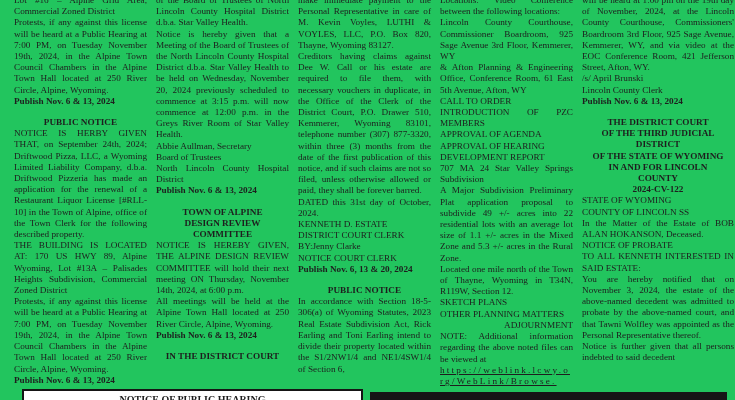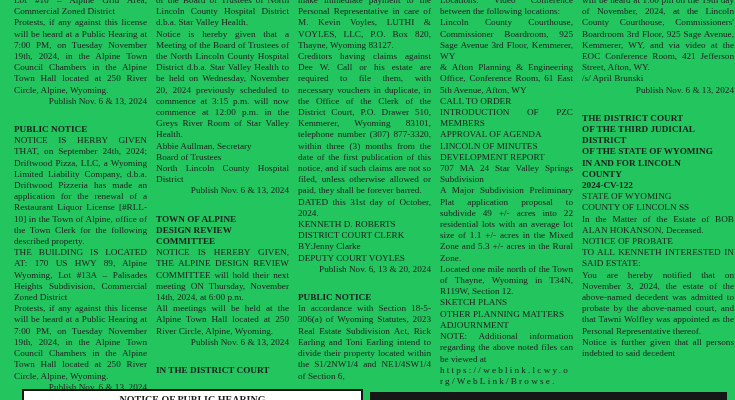--- a/index.html
+++ b/index.html
@@ -6,24 +6,24 @@
   .page{
     position:relative;width:735px;height:400px;background:#22c55e;
     overflow:hidden;font-family:"Liberation Serif",serif;color:#1e1e1e;
     box-sizing:border-box;
   }
   .columns{display:flex;gap:9px;padding:0 4px 0 14px;margin-top:-5px;}
   .col{flex:0 0 133px;min-width:0;}
   .col:last-child{flex:0 0 152px;}
   .blk{font-size:9.2px;line-height:11.2px;white-space:pre-line;}
   .body{text-align:justify;}
-  .body-center{text-align:left;}
-  .bold-center{font-weight:bold;margin-top:7px;}
-  .publish{font-weight:normal;text-align:right;}
-  .letterspaced{letter-spacing:2.2px;word-break:break-all;text-align:left;}
+  .body-center{text-align:right;}
+  .bold-center{font-weight:bold;text-align:center;}
+  .publish{font-weight:bold;text-align:left;}
+  .letterspaced{letter-spacing:2.2px;word-break:break-all;text-align:left;text-decoration:underline;}
   .spacer{height:10px;}
   .hearing-box{
     position:absolute;left:22px;top:389px;width:341px;height:30px;
     background:#ffffff;border:2px solid #151515;box-sizing:border-box;
     text-align:center;font-weight:bold;font-size:10px;padding-top:3px;
     font-family:"Liberation Serif",serif;
   }
   .black-box{position:absolute;left:370px;top:392px;width:357px;height:20px;background:#161616;}
 </style>
 </head>
@@ -56,50 +56,51 @@
         <div class="blk body">NOTICE IS HEREBY GIVEN, THE ALPINE DESIGN REVIEW COMMITTEE will hold their next meeting ON Thursday, November 14th, 2024, at 6:00 p.m.</div>
         <div class="blk body">All meetings will be held at the Alpine Town Hall located at 250 River Circle, Alpine, Wyoming.</div>
         <div class="blk publish">Publish Nov. 6 &amp; 13, 2024</div>
         <div class="blk spacer"></div>
         <div class="blk bold-center">IN THE DISTRICT COURT</div>
       </div>
       <div class="col">
         <div class="blk body">make immediate payment to the Personal Representative in care of M. Kevin Voyles, LUTHI &amp; VOYLES, LLC, P.O. Box 820, Thayne, Wyoming 83127.</div>
         <div class="blk body">Creditors having claims against Dee W. Call or his estate are required to file them, with necessary vouchers in duplicate, in the Office of the Clerk of the District Court, P.O. Drawer 510, Kemmerer, Wyoming 83101, telephone number (307) 877-3320, within three (3) months from the date of the first publication of this notice, and if such claims are not so filed, unless otherwise allowed or paid, they shall be forever barred.</div>
         <div class="blk body">DATED this 31st day of October, 2024.</div>
-        <div class="blk body">KENNETH D. ROBERTS</div>
+        <div class="blk body">KENNETH D. ESTATE</div>
         <div class="blk body">DISTRICT COURT CLERK</div>
         <div class="blk body">BY:Jenny Clarke</div>
-        <div class="blk body">DEPUTY COURT VOYLES</div>
+        <div class="blk body">NOTICE COURT CLERK</div>
         <div class="blk publish">Publish Nov. 6, 13 &amp; 20, 2024</div>
         <div class="blk spacer"></div>
         <div class="blk bold-center">PUBLIC NOTICE</div>
         <div class="blk body">In accordance with Section 18-5-306(a) of Wyoming Statutes, 2023 Real Estate Subdivision Act, Rick Earling and Toni Earling intend to divide their property located within the S1/2NW1/4 and NE1/4SW1/4 of Section 6,</div>
       </div>
       <div class="col">
         <div class="blk body">Locations: Video Conference between the following locations:</div>
         <div class="blk body">Lincoln County Courthouse, Commissioner Boardroom, 925 Sage Avenue 3rd Floor, Kemmerer, WY</div>
         <div class="blk body">&amp; Afton Planning &amp; Engineering Office, Conference Room, 61 East 5th Avenue, Afton, WY</div>
         <div class="blk body">CALL TO ORDER</div>
         <div class="blk body">INTRODUCTION OF PZC MEMBERS</div>
         <div class="blk body">APPROVAL OF AGENDA</div>
-        <div class="blk body">LINCOLN OF MINUTES</div>
+        <div class="blk body">APPROVAL OF HEARING</div>
         <div class="blk body">DEVELOPMENT REPORT</div>
         <div class="blk body">707 MA 24 Star Valley Springs Subdivision</div>
         <div class="blk body">A Major Subdivision Preliminary Plat application proposal to subdivide 49 +/- acres into 22 residential lots with an average lot size of 1.1 +/- acres in the Mixed Zone and 5.3 +/- acres in the Rural Zone.</div>
         <div class="blk body">Located one mile north of the Town of Thayne, Wyoming in T34N, R119W, Section 12.</div>
         <div class="blk body">SKETCH PLANS</div>
         <div class="blk body">OTHER PLANNING MATTERS</div>
         <div class="blk body-center">ADJOURNMENT</div>
         <div class="blk body">NOTE: Additional information regarding the above noted files can be viewed at</div>
         <div class="blk letterspaced">https://weblink.lcwy.org/WebLink/Browse.</div>
       </div>
       <div class="col">
         <div class="blk body">will be heard at 1:00 pm on the 19th day of November, 2024, at the Lincoln County Courthouse, Commissioners' Boardroom 3rd Floor, 925 Sage Avenue, Kemmerer, WY, and via video at the EOC Conference Room, 421 Jefferson Street, Afton, WY.</div>
         <div class="blk body">/s/ April Brunski</div>
+        <div class="blk body">Lincoln County Clerk</div>
         <div class="blk publish">Publish Nov. 6 &amp; 13, 2024</div>
         <div class="blk spacer"></div>
         <div class="blk bold-center">THE DISTRICT COURT
 OF THE THIRD JUDICIAL
 DISTRICT
 OF THE STATE OF WYOMING
 IN AND FOR LINCOLN
 COUNTY
 2024-CV-122</div>
         <div class="blk body">STATE OF WYOMING

